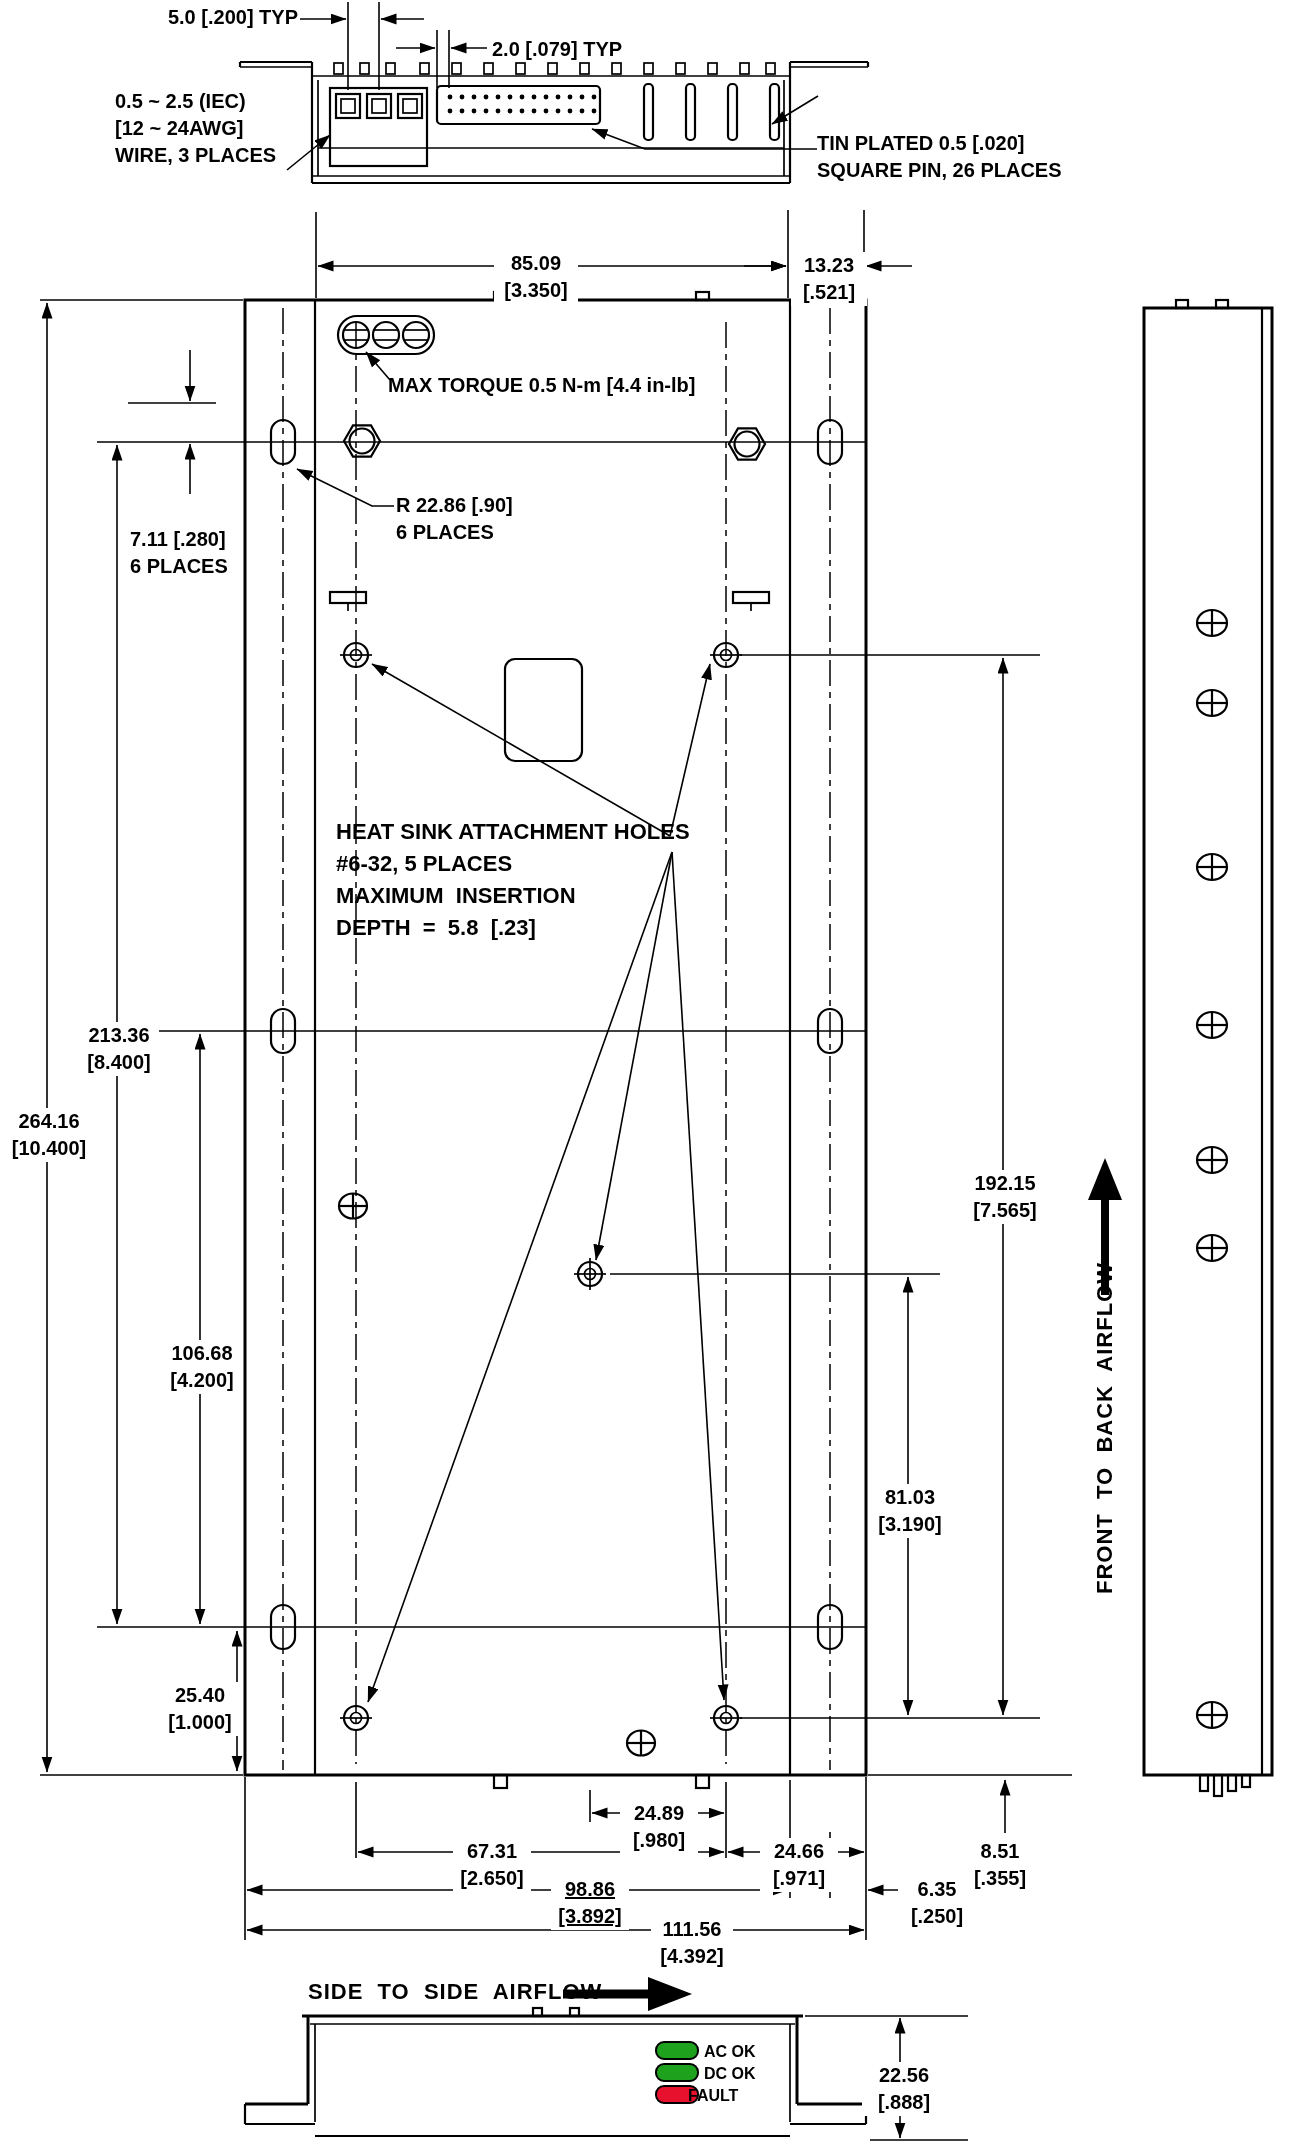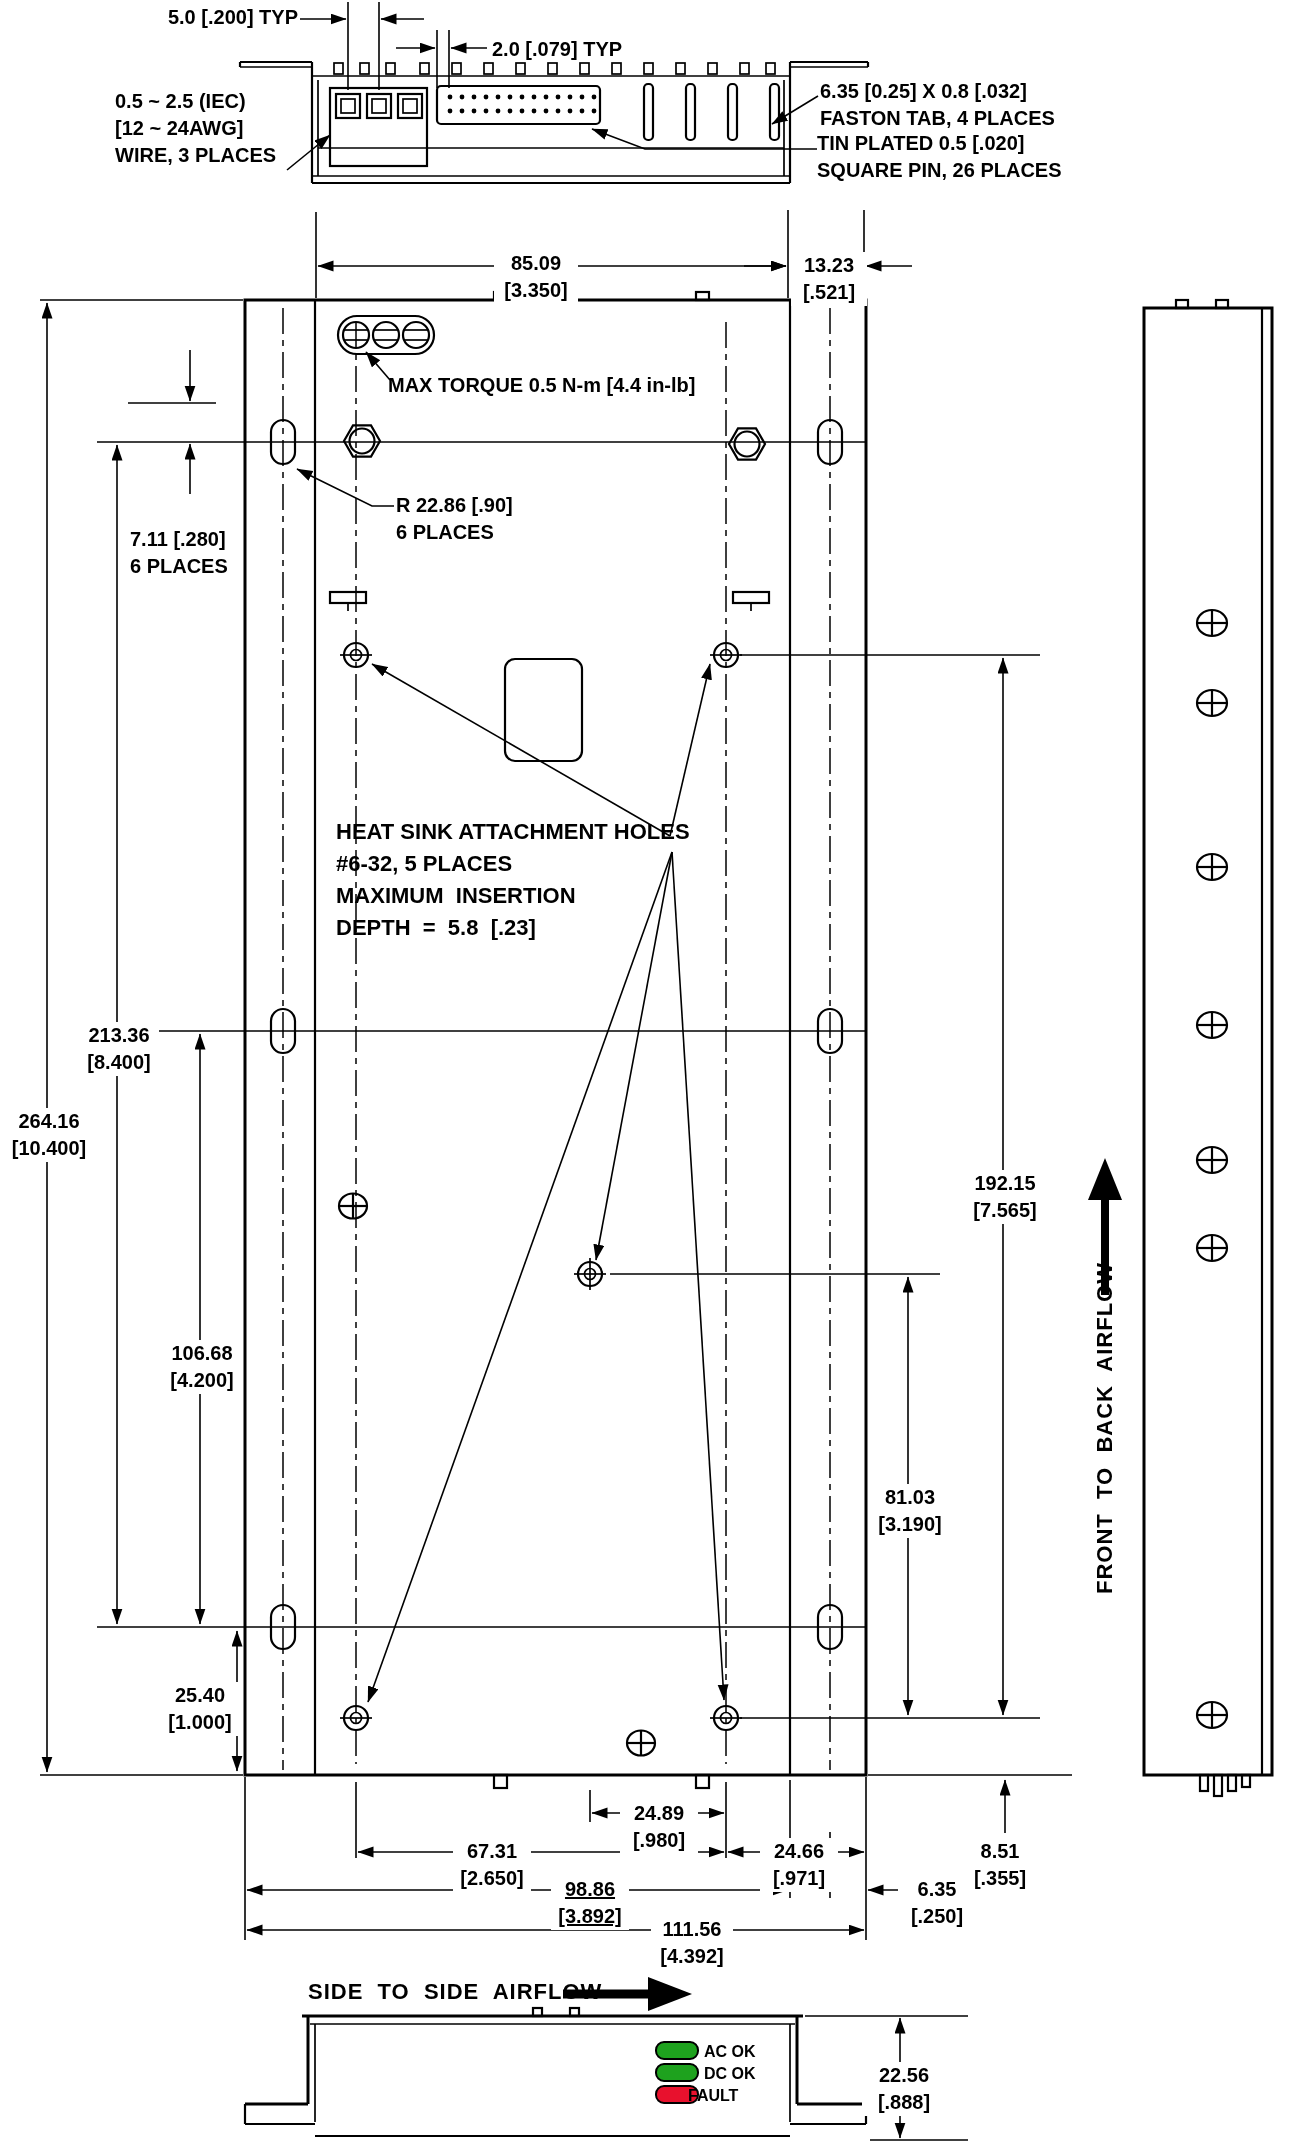--- a/index.html
+++ b/index.html
@@ -347,22 +347,20 @@
     <line x1="563" y1="1994" x2="652" y2="1994" stroke="#000" stroke-width="9"></line>
     <polygon points="692,1994 648,1977 648,2011" fill="#000"></polygon>
   </g>
 </svg>
 
 <div class="lbl rt" style="left:160px;top:4px;width:138px;">5.0 [.200] TYP</div>
 <div class="lbl" style="left:492px;top:36px;">2.0 [.079] TYP</div>
 <div class="lbl" style="left:115px;top:88px;line-height:27px;">0.5 ~ 2.5 (IEC)
 [12 ~ 24AWG]
 WIRE, 3 PLACES</div>
-<div class="lbl" style="left:820px;top:78px;">6.35 [0.25] X 0.8 [.032]
-FASTON TAB, 4 PLACES</div>
 <div class="lbl" style="left:817px;top:130px;">TIN PLATED 0.5 [.020]
 SQUARE PIN, 26 PLACES</div>
 
 <div class="lbl bg" style="left:494px;top:236px;width:80px;">85.09
 [3.350]</div>
 <div class="lbl bg" style="left:791px;top:238px;width:72px;">13.23
 [.521]</div>
 <div class="lbl" style="left:388px;top:372px;">MAX TORQUE 0.5 N-m [4.4 in-lb]</div>
 <div class="lbl" style="left:396px;top:492px;">R 22.86 [.90]
 6 PLACES</div>

